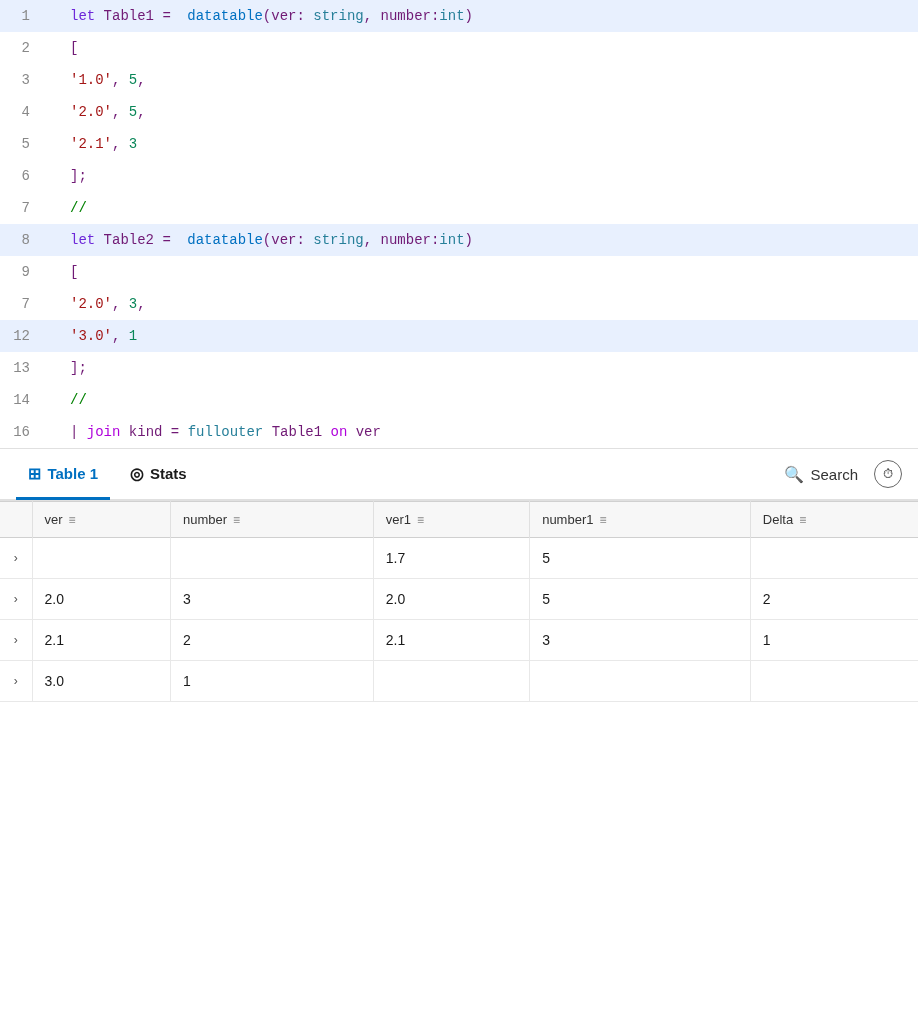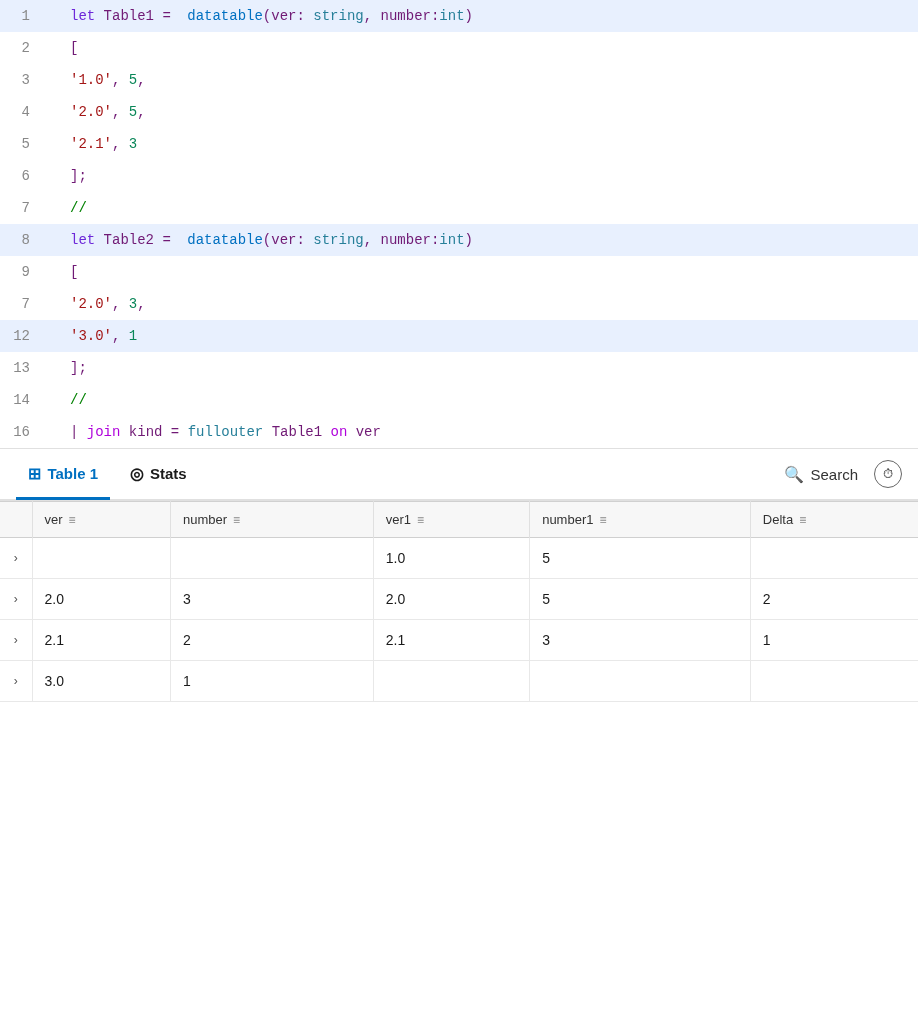--- a/index.html
+++ b/index.html
@@ -301,21 +301,21 @@
             <span class="col-menu-icon">≡</span>
           </div>
         </th>
       </tr>
     </thead>
     <tbody id="table-body">
     <tr>
           <td style="text-align: center; color: rgb(85, 85, 85); font-size: 12px; cursor: pointer;"><span>›</span></td>
           <td></td>
           <td></td>
-          <td>1.0</td>
+          <td>1.7</td>
           <td>5</td>
           <td></td>
         </tr>
         <tr>
           <td style="text-align: center; color: rgb(85, 85, 85); font-size: 12px; cursor: pointer;"><span>›</span></td>
           <td>2.0</td>
           <td>3</td>
           <td>2.0</td>
           <td>5</td>
           <td>2</td>

